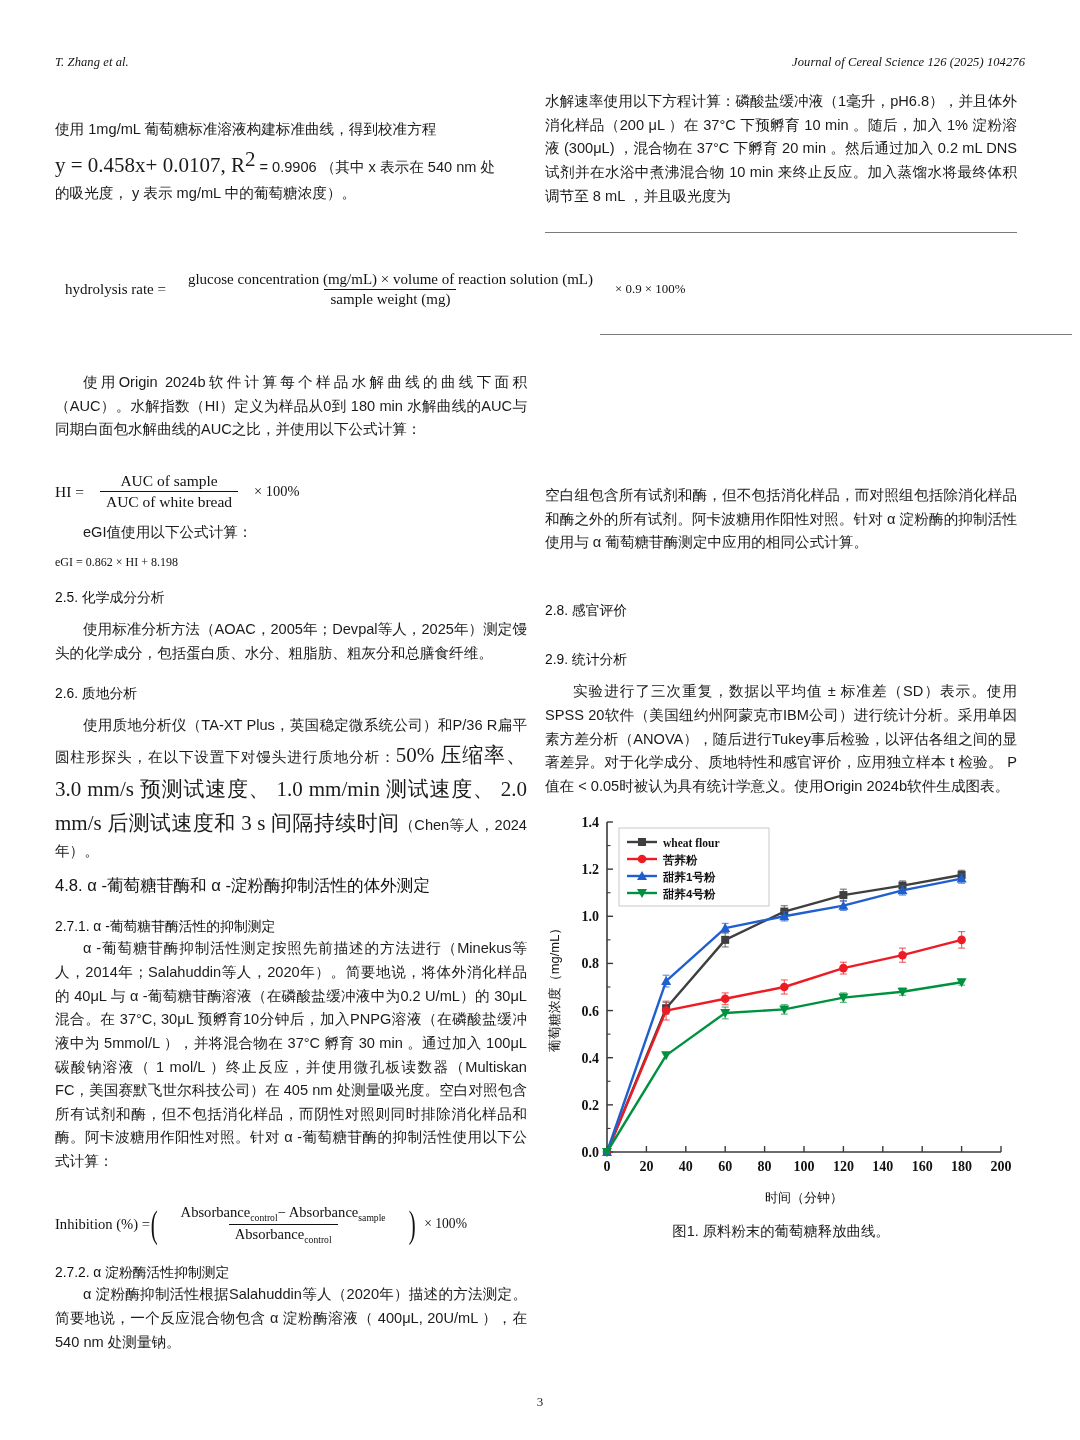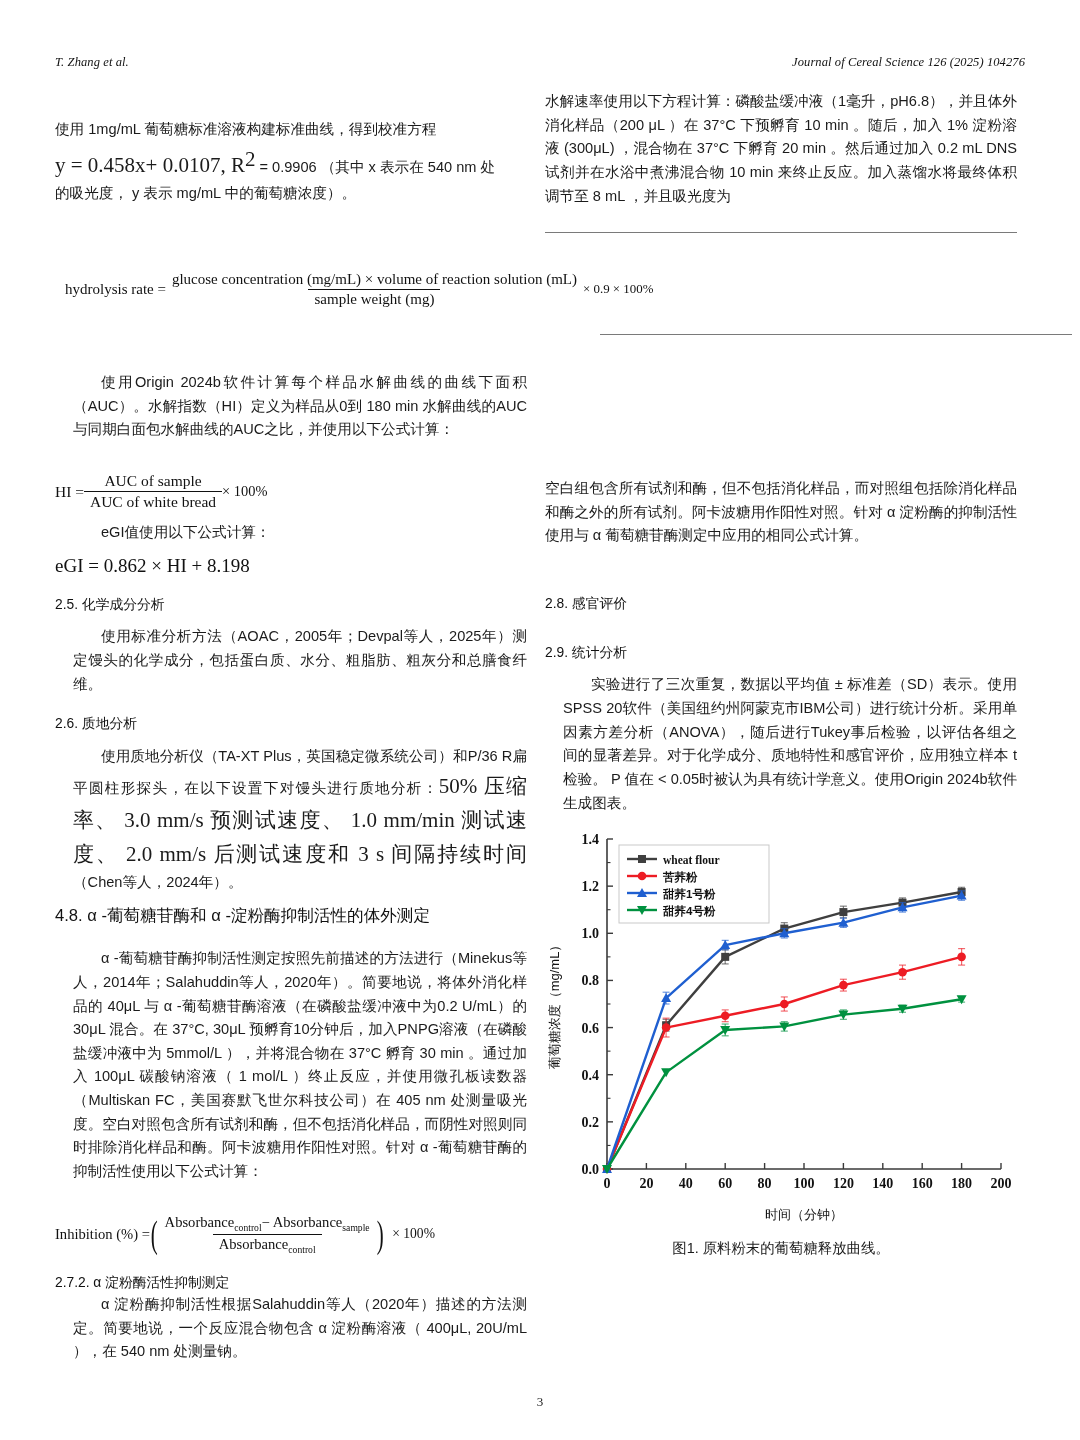--- a/index.html
+++ b/index.html
@@ -37,21 +37,21 @@
   .col{ width:472px; position:relative; }
 
   p.body{
     margin:0 0 0 0;
     font-size:14.6px;
     line-height:1.62;
     text-align:justify;
     text-justify:inter-character;
     color:#1b1b1b;
   }
-  p.indent{ text-indent:28px;margin-left:18px; }
+  p.indent{ text-indent:28px; }
   .gap-s{ height:10px; }
   .gap-m{ height:18px; }
   .gap-l{ height:30px; }
   .gap-xl{ height:46px; }
 
   h4.sec{
     margin:0;
     font-size:13.8px;
     font-weight:normal;
     color:#111;
@@ -71,21 +71,21 @@
     color:#111;
     display:flex;
     align-items:center;
     justify-content:flex-start;
   }
   .frac{
     display:inline-flex;
     flex-direction:column;
     align-items:center;
     vertical-align:middle;
-    margin:0 0;
+    margin:0 16px;
   }
   .frac .num{ padding:0 6px 1px 6px; white-space:nowrap; }
   .frac .den{ padding:1px 6px 0 6px; border-top:1.2px solid #111; white-space:nowrap; }
   .paren{
     display:inline-flex; align-items:center;
     font-size:2.6em; font-weight:300; line-height:0.8;
     transform:scaleX(0.55);
     margin:0 -2px;
   }
   .sub{ font-size:0.66em; vertical-align:sub; }
@@ -168,21 +168,21 @@
         </span>
         <span style="font-size:0.93em;">× 100%</span>
       </div>
 
       <div class="gap-s"></div>
 
       <p class="body indent">eGI值使用以下公式计算：</p>
 
       <div class="gap-s"></div>
 
-      <div class="eq" style="font-size:19px;">
+      <div class="eq" style="font-size:12px;">
         <span>eGI = 0.862 × HI + 8.198</span>
       </div>
 
       <div class="gap-m"></div>
 
       <h4 class="sec">2.5. 化学成分分析</h4>
       <div class="gap-s"></div>
       <p class="body indent">使用标准分析方法（AOAC，2005年；Devpal等人，2025年）测定馒头的化学成分，包括蛋白质、水分、粗脂肪、粗灰分和总膳食纤维。</p>
 
       <div class="gap-m"></div>
@@ -190,20 +190,21 @@
       <h4 class="sec">2.6. 质地分析</h4>
       <div class="gap-s"></div>
       <p class="body indent"><span>使用质地分析仪（TA-XT Plus，英国稳定微系统公司）和P/36 R扁平圆柱形探头，在以下设置下对馒头进行质地分析：</span><span class="mi">50% 压缩率、 3.0 mm/s 预测试速度、 1.0 mm/min 测试速度、 2.0 mm/s 后测试速度和 3 s 间隔持续时间</span><span>（Chen等人，2024年）。</span></p>
 
       <div class="gap-s"></div>
 
       <h4 class="sec big">4.8. α -葡萄糖苷酶和 α -淀粉酶抑制活性的体外测定</h4>
 
       <div class="gap-m"></div>
 
+      <h4 class="sec">2.7.1. α -葡萄糖苷酶活性的抑制测定</h4>
       <p class="body indent">α -葡萄糖苷酶抑制活性测定按照先前描述的方法进行（Minekus等人，2014年；Salahuddin等人，2020年）。简要地说，将体外消化样品的 40μL 与 α -葡萄糖苷酶溶液（在磷酸盐缓冲液中为0.2 U/mL）的 30μL 混合。在 37°C, 30μL 预孵育10分钟后，加入PNPG溶液（在磷酸盐缓冲液中为 5mmol/L ），并将混合物在 37°C 孵育 30 min 。通过加入 100μL 碳酸钠溶液（ 1 mol/L ）终止反应，并使用微孔板读数器（Multiskan FC，美国赛默飞世尔科技公司）在 405 nm 处测量吸光度。空白对照包含所有试剂和酶，但不包括消化样品，而阴性对照则同时排除消化样品和酶。阿卡波糖用作阳性对照。针对 α -葡萄糖苷酶的抑制活性使用以下公式计算：</p>
 
       <div class="gap-l"></div>
 
       <div class="eq" style="font-size:14.6px;">
         <span>Inhibition (%) =</span>
         <span class="paren">(</span>
         <span class="frac">
           <span class="num"><span>Absorbance</span><span class="sub">control</span><span>−  Absorbance</span><span class="sub">sample</span></span>
           <span class="den"><span>Absorbance</span><span class="sub">control</span></span>

